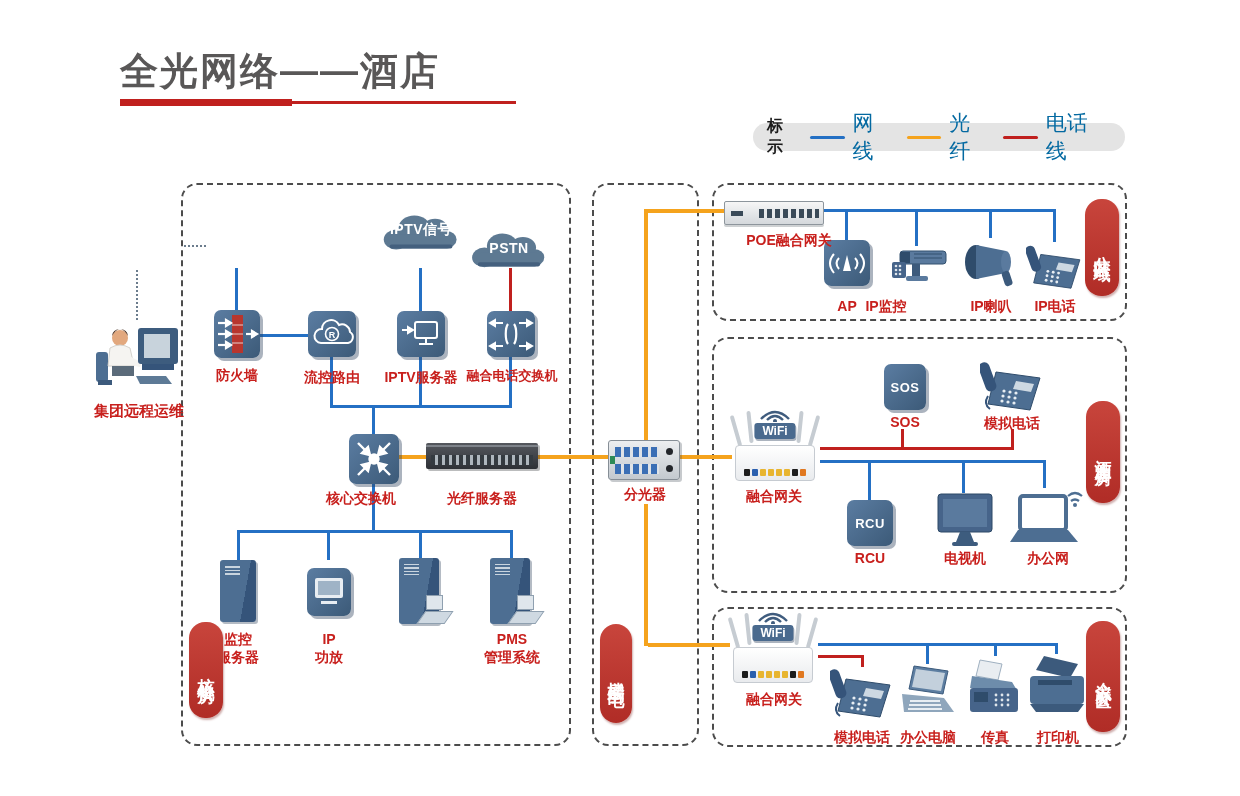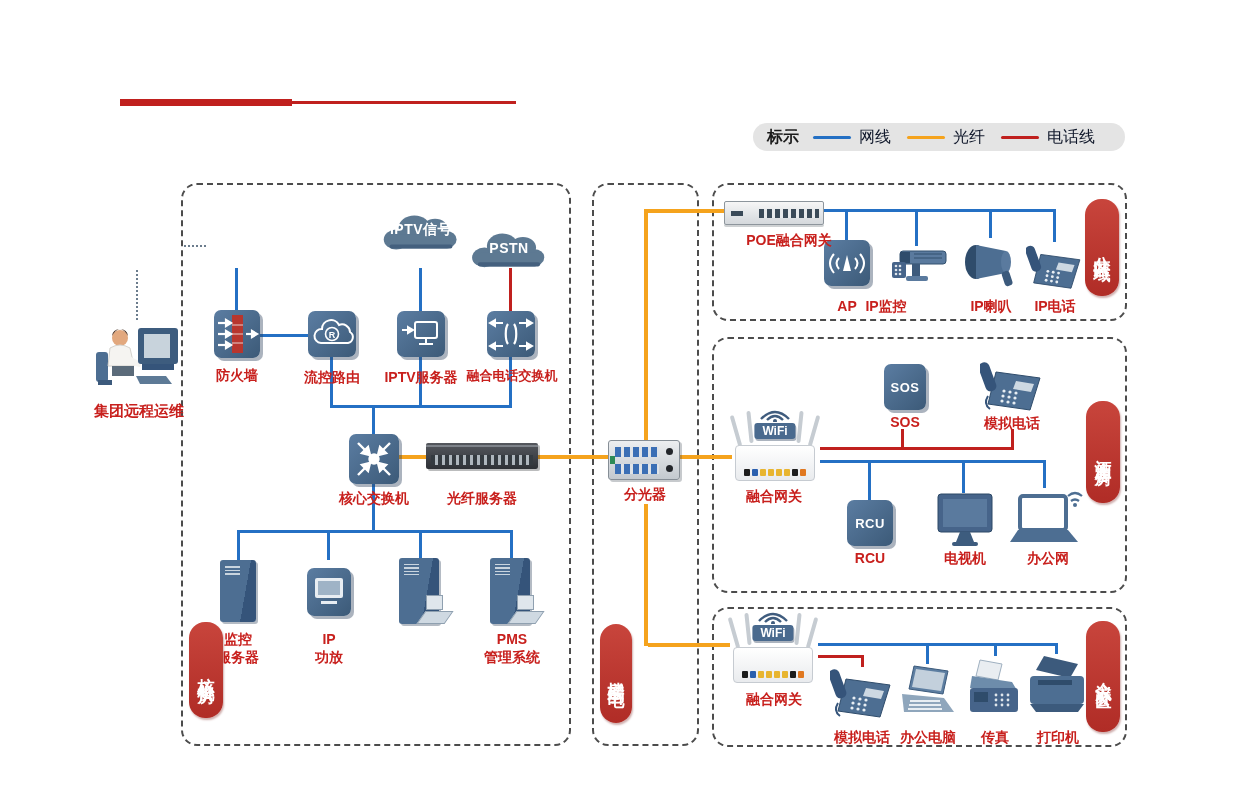--- a/index.html
+++ b/index.html
@@ -5,21 +5,21 @@
   html,body{margin:0;padding:0;background:#fff;font-family:"Liberation Sans","DejaVu Sans",sans-serif;}
   .canvas{position:relative;width:1240px;height:796px;background:#fff;overflow:hidden;}
   
   .title{position:absolute;left:120px;top:46px;font-size:38px;font-weight:bold;color:#595757;letter-spacing:2px;}
   .uline-thick{position:absolute;left:120px;top:99px;width:172px;height:7px;background:#c0201e;}
   .uline-thin{position:absolute;left:292px;top:101px;width:224px;height:3px;background:#c0201e;}
   
   .legend{position:absolute;left:753px;top:123px;width:372px;height:28px;background:#e4e4e4;border-radius:14px;display:flex;align-items:center;gap:8px;padding:0 14px;box-sizing:border-box;}
   .legend .cap{font-size:16px;font-weight:bold;color:#1a1a1a;margin-right:6px;}
   .legend .seg{width:38px;height:3px;border-radius:2px;}
-  .legend .ltx{font-size:16px;color:#0f172a;margin-right:8px;}
+  .legend .ltx{font-size:21px;color:#0369a1;margin-right:8px;}
   
   .dbox{position:absolute;border:2px dashed #4c4c4c;border-radius:16px;}
   
   .ln{position:absolute;}
   .blue{background:#2470c4;}
   .org{background:#f5a31d;}
   .redl{background:#c0201e;}
   .dot-h{position:absolute;border-top:2px dotted #6b7c8d;}
   .dot-v{position:absolute;border-left:2px dotted #6b7c8d;}
   
@@ -63,20 +63,21 @@
   .ports{position:absolute;left:8px;right:8px;bottom:4px;display:flex;gap:2px;}
   .ports i{flex:1;height:7px;border-radius:1px;}
   .wifi-badge{position:absolute;top:16px;left:50%;transform:translateX(-50%);background:#4a6a8e;color:#fff;font-weight:bold;font-size:12px;padding:1px 8px;border-radius:3px;box-shadow:1px 2px 0 rgba(44,66,92,.4);}
   .arcs{position:absolute;top:-1px;left:50%;transform:translateX(-50%);}
 </style>
 </head>
 <body>
 
 <div class="canvas">
 
+  <div class="title">全光网络——酒店</div>
   <div class="uline-thick"></div>
   <div class="uline-thin"></div>
 
   <div class="legend">
     <span class="cap">标示</span>
     <span class="seg" style="background:#2470c4"></span>
     <span class="ltx">网线</span>
     <span class="seg" style="background:#f5a31d"></span>
     <span class="ltx">光纤</span>
     <span class="seg" style="background:#c0201e"></span>
@@ -486,21 +487,21 @@
       <rect x="4" y="24" width="54" height="28" rx="4" fill="#4d6e92"></rect>
       <rect x="12" y="28" width="34" height="5" fill="#2f4c6b"></rect>
       <polygon points="4,52 58,52 52,60 10,60" fill="#3c5a7c"></polygon>
     </svg>
   </div>
 
   <div class="lbl" style="left:197px;top:366px;width:80px">防火墙</div>
   <div class="lbl" style="left:292px;top:368px;width:80px">流控路由</div>
   <div class="lbl" style="left:374px;top:368px;width:94px">IPTV服务器</div>
   <div class="lbl small" style="left:455px;top:368px;width:114px">融合电话交换机</div>
-  <div class="lbl" style="left:333px;top:489px;width:82px">核心交换机</div>
+  <div class="lbl" style="left:320px;top:489px;width:82px">核心交换机</div>
   <div class="lbl" style="left:437px;top:489px;width:90px">光纤服务器</div>
   <div class="lbl" style="left:605px;top:485px;width:80px">分光器</div>
   <div class="lbl" style="left:198px;top:630px;width:80px"><span>监控</span><br><span>服务器</span></div>
   <div class="lbl" style="left:289px;top:630px;width:80px"><span>IP</span><br><span>功放</span></div>
   <div class="lbl" style="left:462px;top:630px;width:100px"><span>PMS</span><br><span>管理系统</span></div>
   <div class="lbl" style="left:734px;top:231px;width:110px">POE融合网关</div>
   <div class="lbl" style="left:817px;top:297px;width:60px">AP</div>
   <div class="lbl" style="left:846px;top:297px;width:80px">IP监控</div>
   <div class="lbl" style="left:951px;top:297px;width:80px">IP喇叭</div>
   <div class="lbl" style="left:1015px;top:297px;width:80px">IP电话</div>

